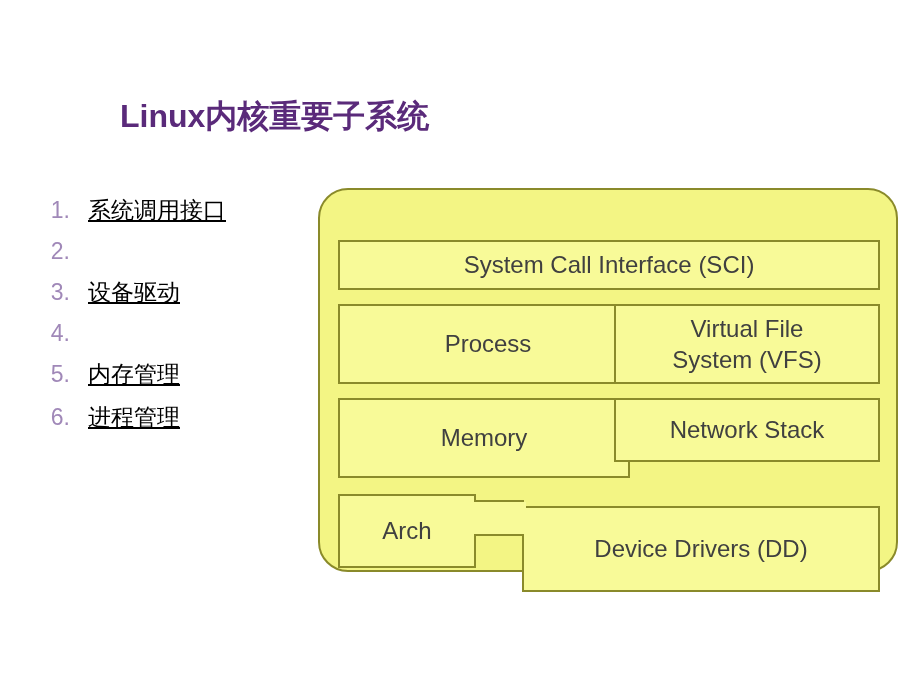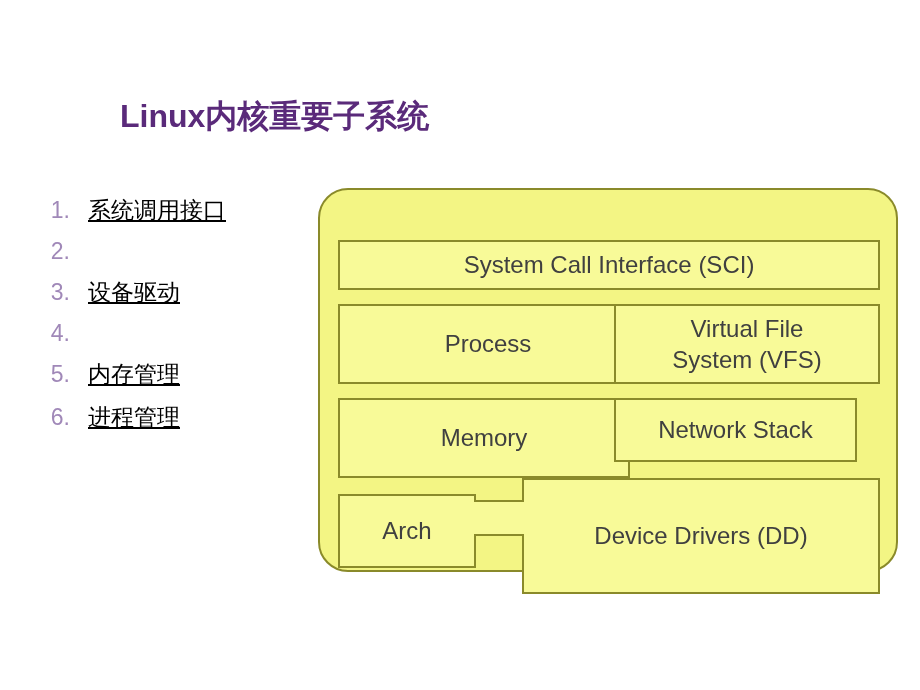--- a/index.html
+++ b/index.html
@@ -94,36 +94,36 @@
     }
     .box-mm {
       left: 18px;
       top: 176px;
       width: 292px;
       height: 80px;
     }
     .box-ns {
       left: 294px;
       top: 176px;
-      width: 243px;
+      width: 266px;
       height: 64px;
     }
     .box-arch {
       left: 18px;
       top: 272px;
       width: 138px;
       height: 74px;
       border-right: none;
       background: #f8fa98;
     }
     .box-dd {
       left: 202px;
-      top: 256px;
+      top: 284px;
       width: 358px;
-      height: 116px;
+      height: 86px;
       border-left: none;
     }
   </style>
 </head>
 <body>
 
 <div class="slide">
 
   <h1 class="title">Linux内核重要子系统</h1>
 

